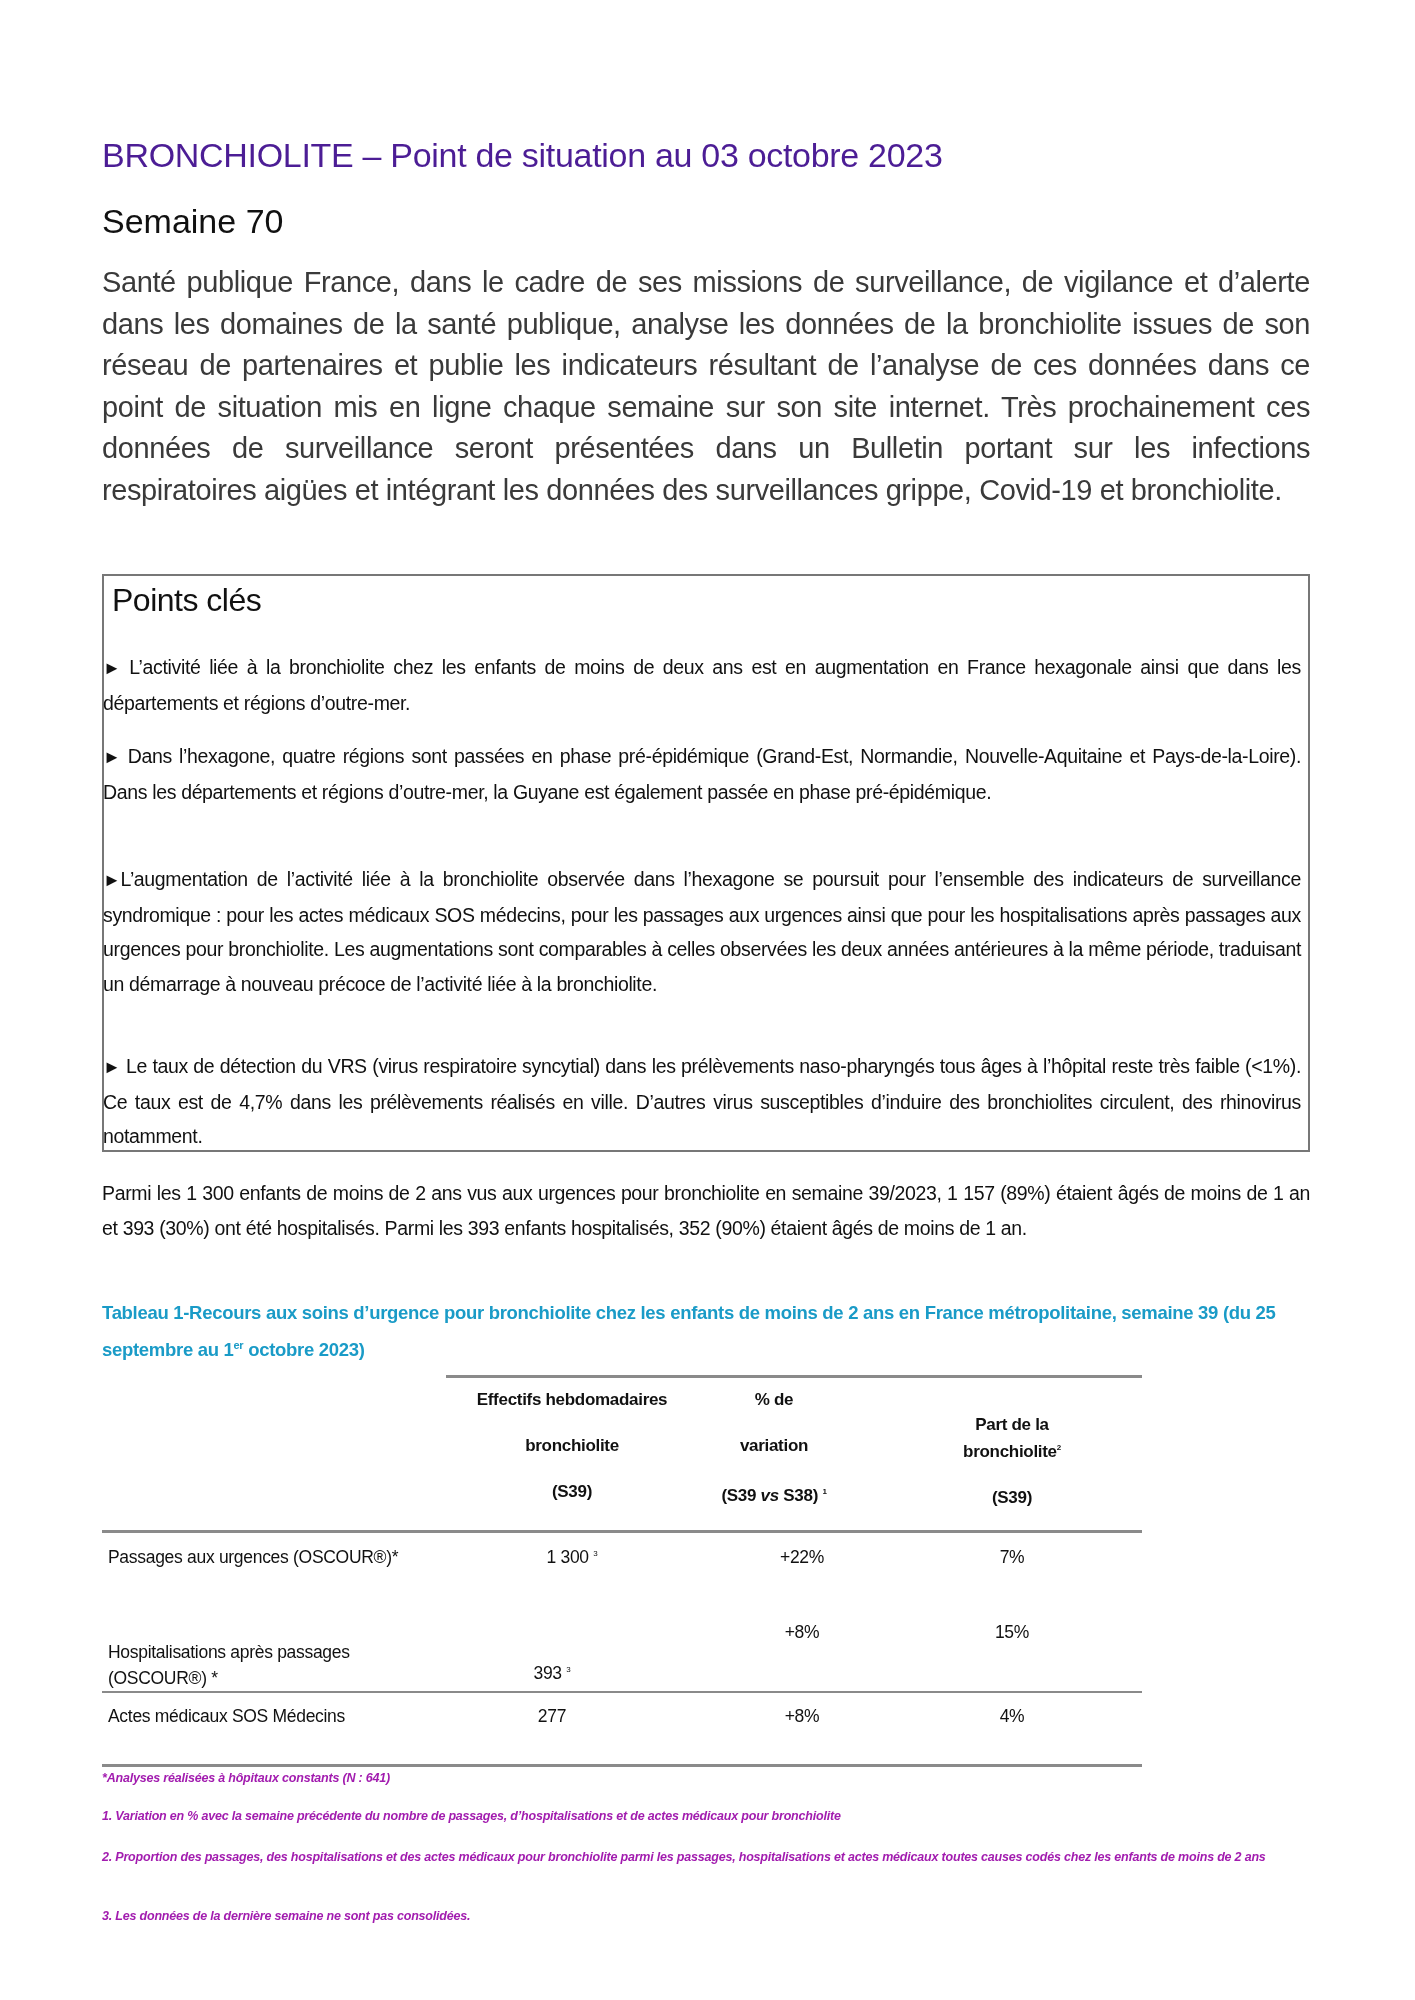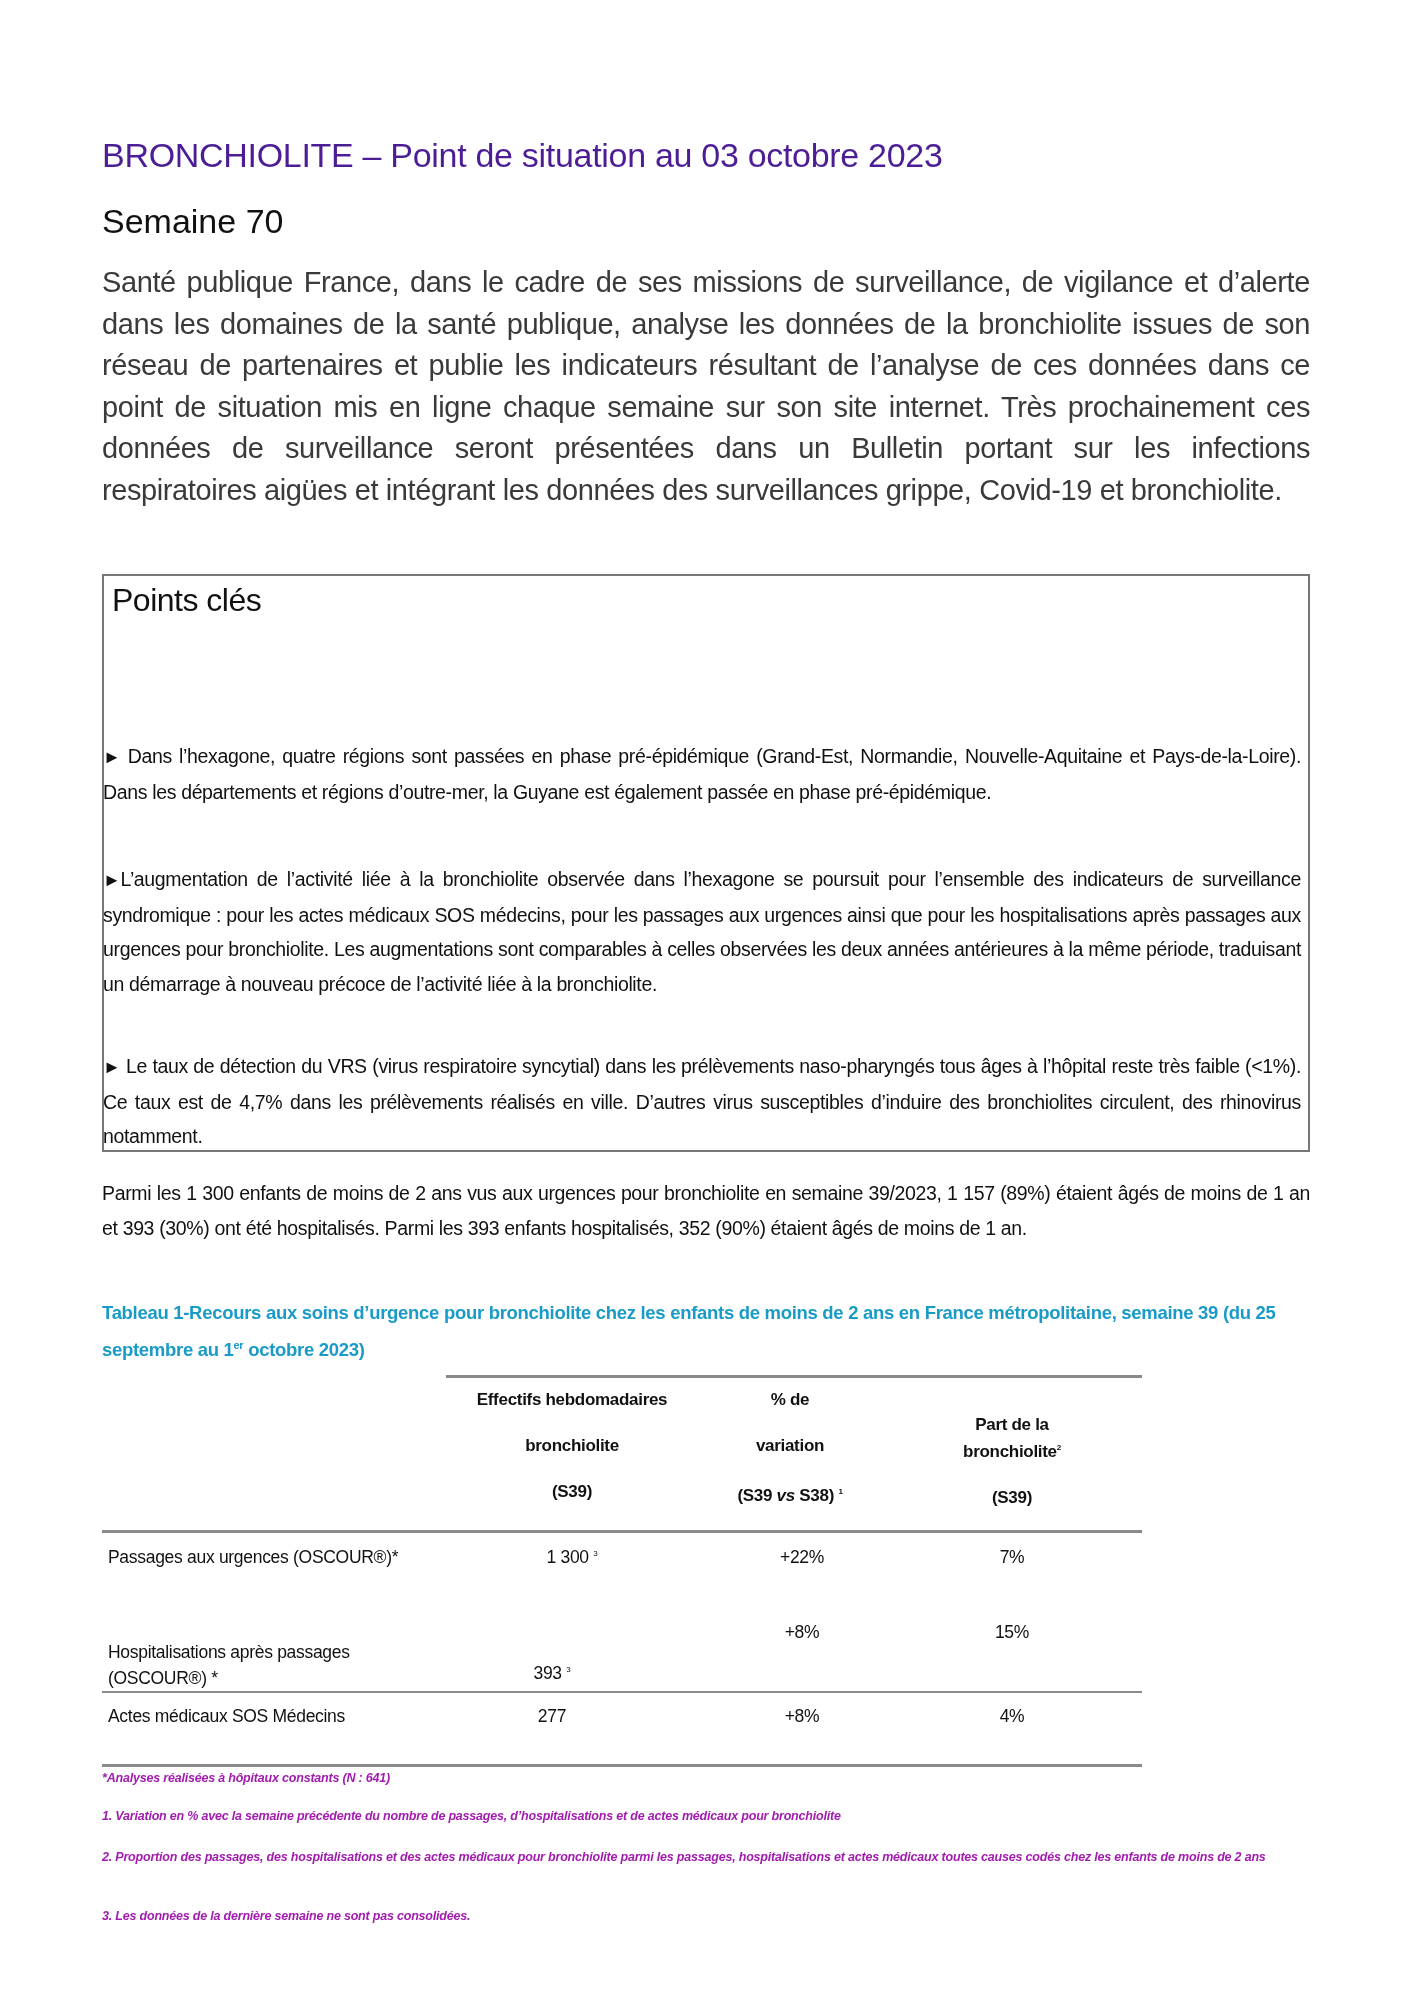--- a/index.html
+++ b/index.html
@@ -29,20 +29,24 @@
 
 <div class="page">
 
   <div class="title">BRONCHIOLITE – Point de situation au 03 octobre 2023</div>
   <div class="subtitle">Semaine 70</div>
 
   <div class="intro">Santé publique France, dans le cadre de ses missions de surveillance, de vigilance et d’alerte dans les domaines de la santé publique, analyse les données de la bronchiolite issues de son réseau de partenaires et publie les indicateurs résultant de l’analyse de ces données dans ce point de situation mis en ligne chaque semaine sur son site internet. Très prochainement ces données de surveillance seront présentées dans un Bulletin portant sur les infections respiratoires aigües et intégrant les données des surveillances grippe, Covid-19 et bronchiolite.</div>
 
   <div class="keybox">
     <h2>Points clés</h2>
+    <div class="kp" style="top:74px; left:-1px;">
+      <span class="tri">►</span>
+      <span>L’activité liée à la bronchiolite chez les enfants de moins de deux ans est en augmentation en France hexagonale ainsi que dans les départements et régions d’outre-mer.</span>
+    </div>
     <div class="kp" style="top:163px; left:-1px;">
       <span class="tri">►</span>
       <span>Dans l’hexagone, quatre régions sont passées en phase pré-épidémique (Grand-Est, Normandie, Nouvelle-Aquitaine et Pays-de-la-Loire). Dans les départements et régions d’outre-mer, la Guyane est également passée en phase pré-épidémique.</span>
     </div>
     <div class="kp" style="top:286px; left:-1px;">
       <span class="tri">►</span><span>L’augmentation de l’activité liée à la bronchiolite observée dans l’hexagone se poursuit pour l’ensemble des indicateurs de surveillance syndromique : pour les actes médicaux SOS médecins, pour les passages aux urgences ainsi que pour les hospitalisations après passages aux urgences pour bronchiolite. Les augmentations sont comparables à celles observées les deux années antérieures à la même période, traduisant un démarrage à nouveau précoce de l’activité liée à la bronchiolite.</span>
     </div>
     <div class="kp" style="top:473px; left:-1px;">
       <span class="tri">►</span>
       <span>Le taux de détection du VRS (virus respiratoire syncytial) dans les prélèvements naso-pharyngés tous âges à l’hôpital reste très faible (&lt;1%). Ce taux est de 4,7% dans les prélèvements réalisés en ville. D’autres virus susceptibles d’induire des bronchiolites circulent, des rhinovirus notamment.</span>
@@ -54,21 +58,21 @@
   <div class="tcaption"><span>Tableau 1-Recours aux soins d’urgence pour bronchiolite chez les enfants de moins de 2 ans en France métropolitaine, semaine 39 (du 25 septembre au 1</span><sup>er</sup><span> octobre 2023)</span></div>
 
   <div class="table">
     <div class="hline" style="top:0; left:344px; width:696px;"></div>
 
     <div class="th" style="top:2px; left:350px; width:240px;">
       <div>Effectifs hebdomadaires</div>
       <div>bronchiolite</div>
       <div>(S39)</div>
     </div>
-    <div class="th" style="top:2px; left:608px; width:160px;">
+    <div class="th" style="top:2px; left:592px; width:160px;">
       <div>% de</div>
       <div>variation</div>
       <div><span>(S39 </span><i>vs</i><span> S38)</span> <sup class="s">1</sup></div>
     </div>
     <div class="th c3" style="top:14px; left:820px; width:180px;">
       <div>Part de la</div>
       <div><span>bronchiolite</span><sup class="s">2</sup></div>
       <div style="margin-top:23px;">(S39)</div>
     </div>
 

